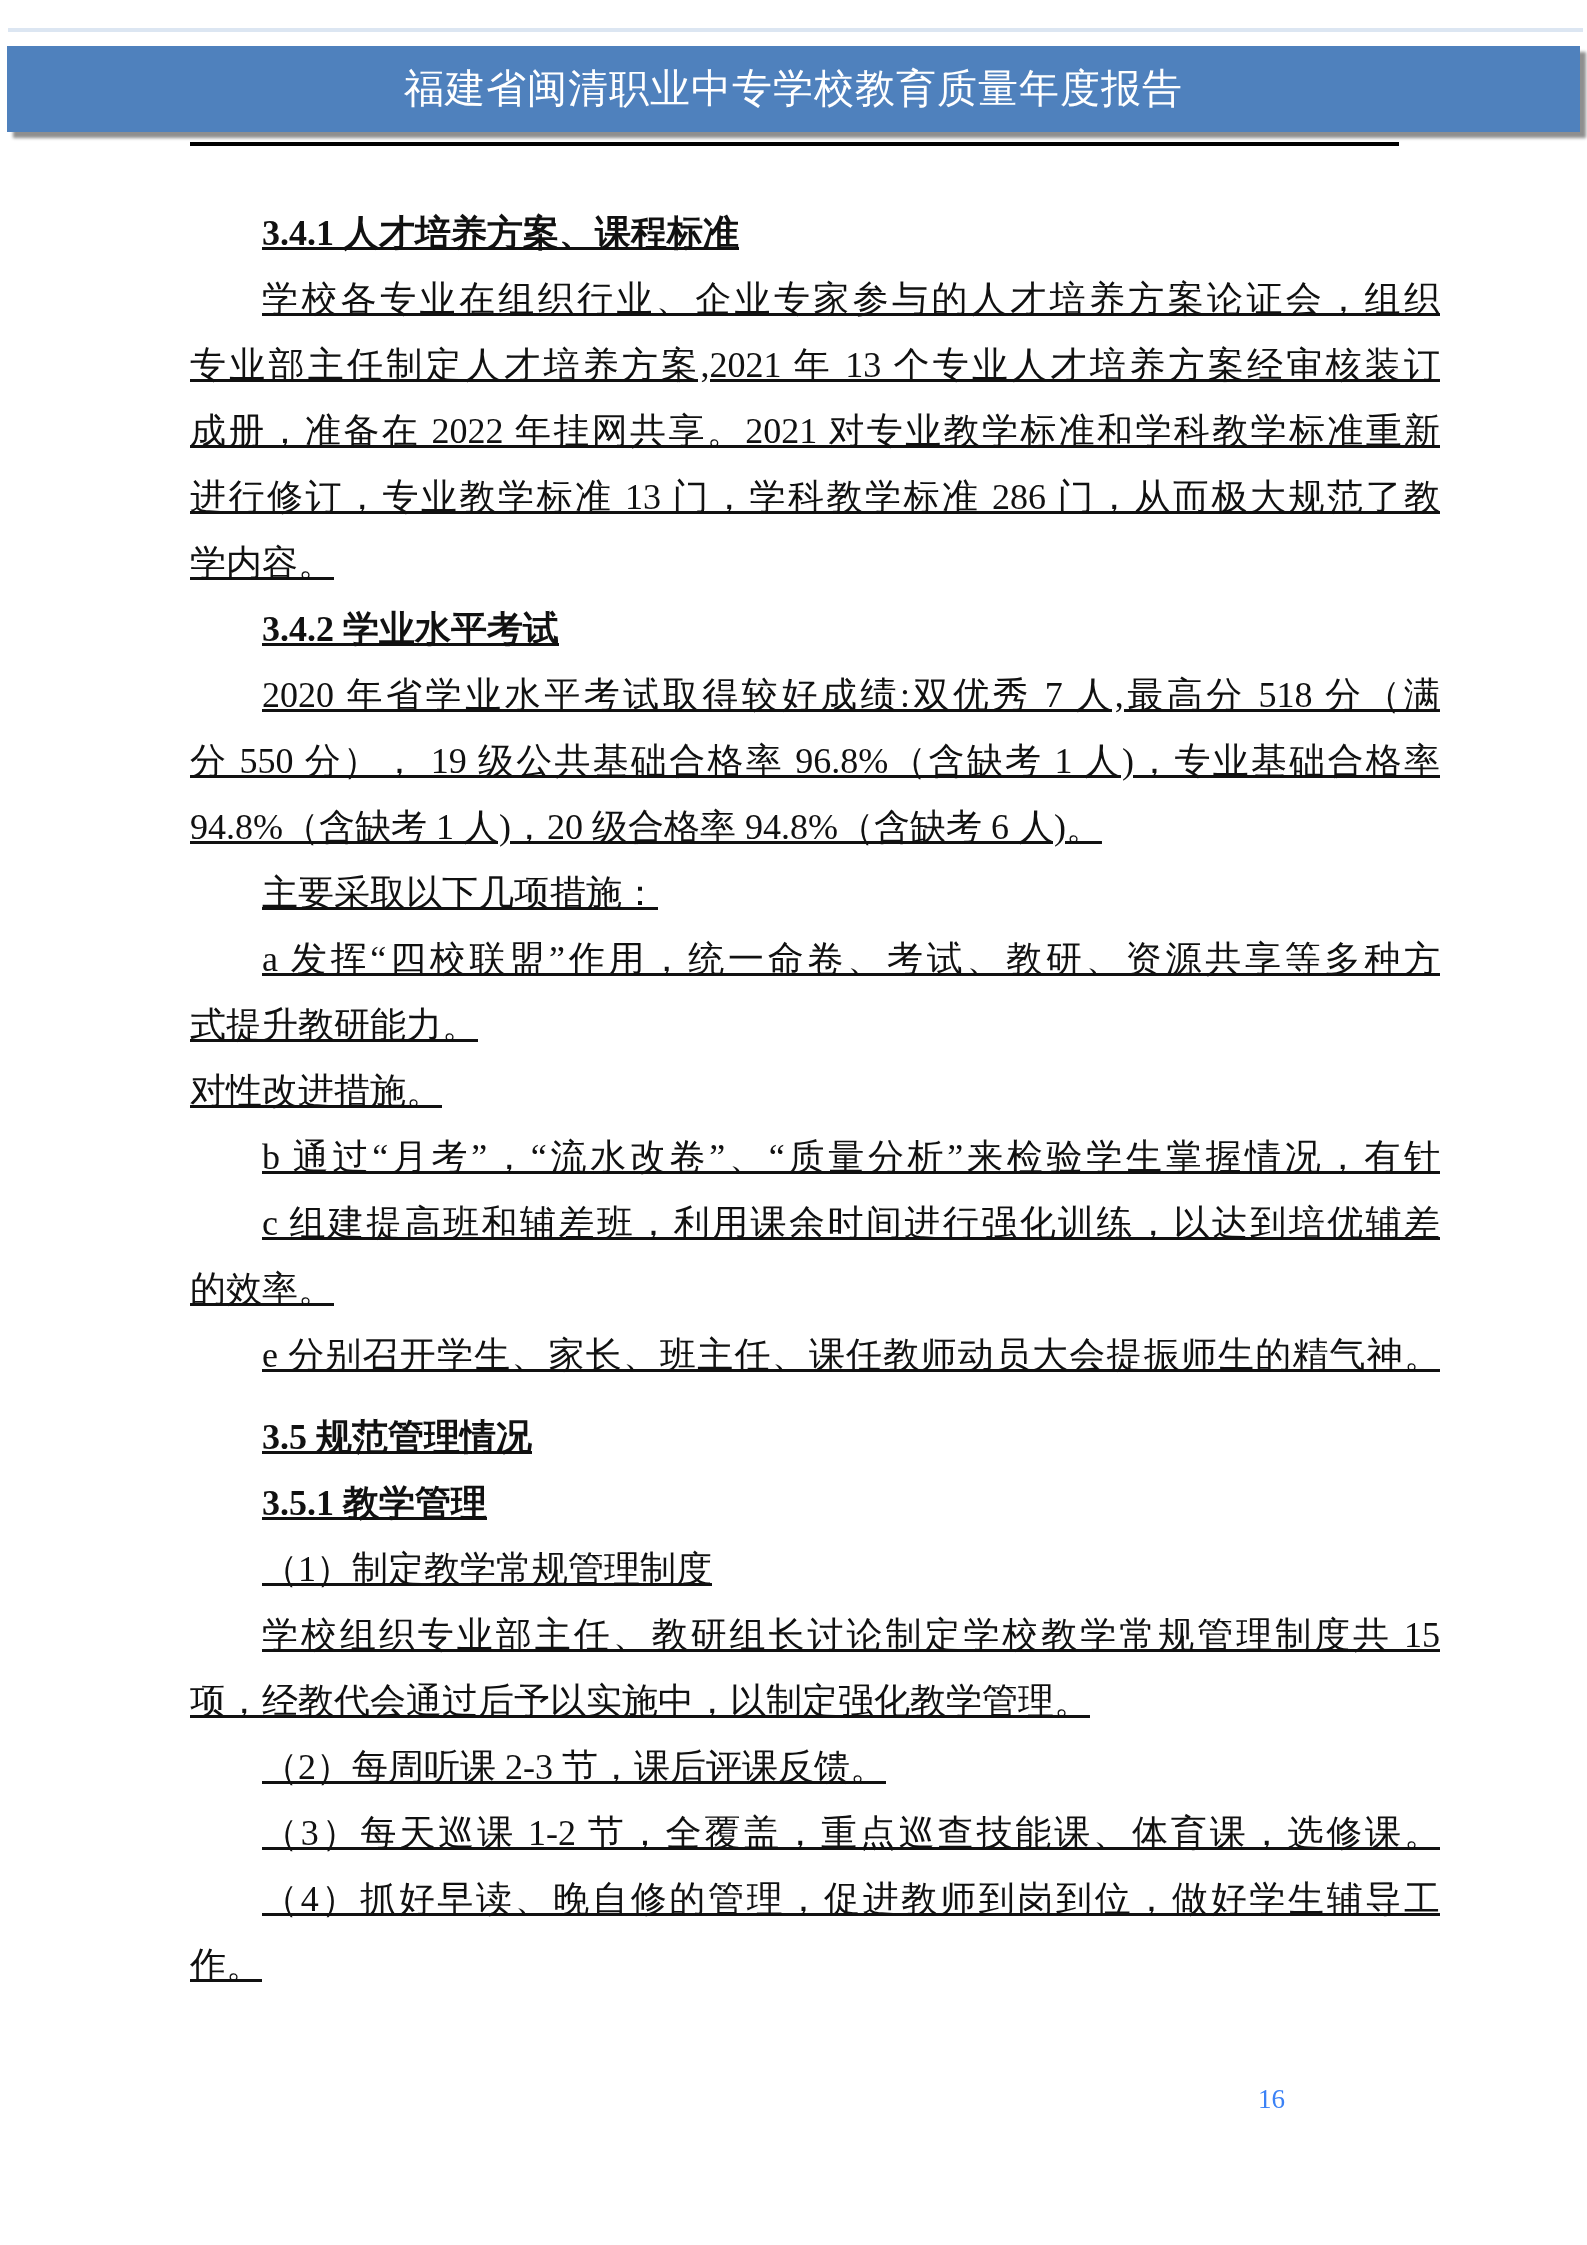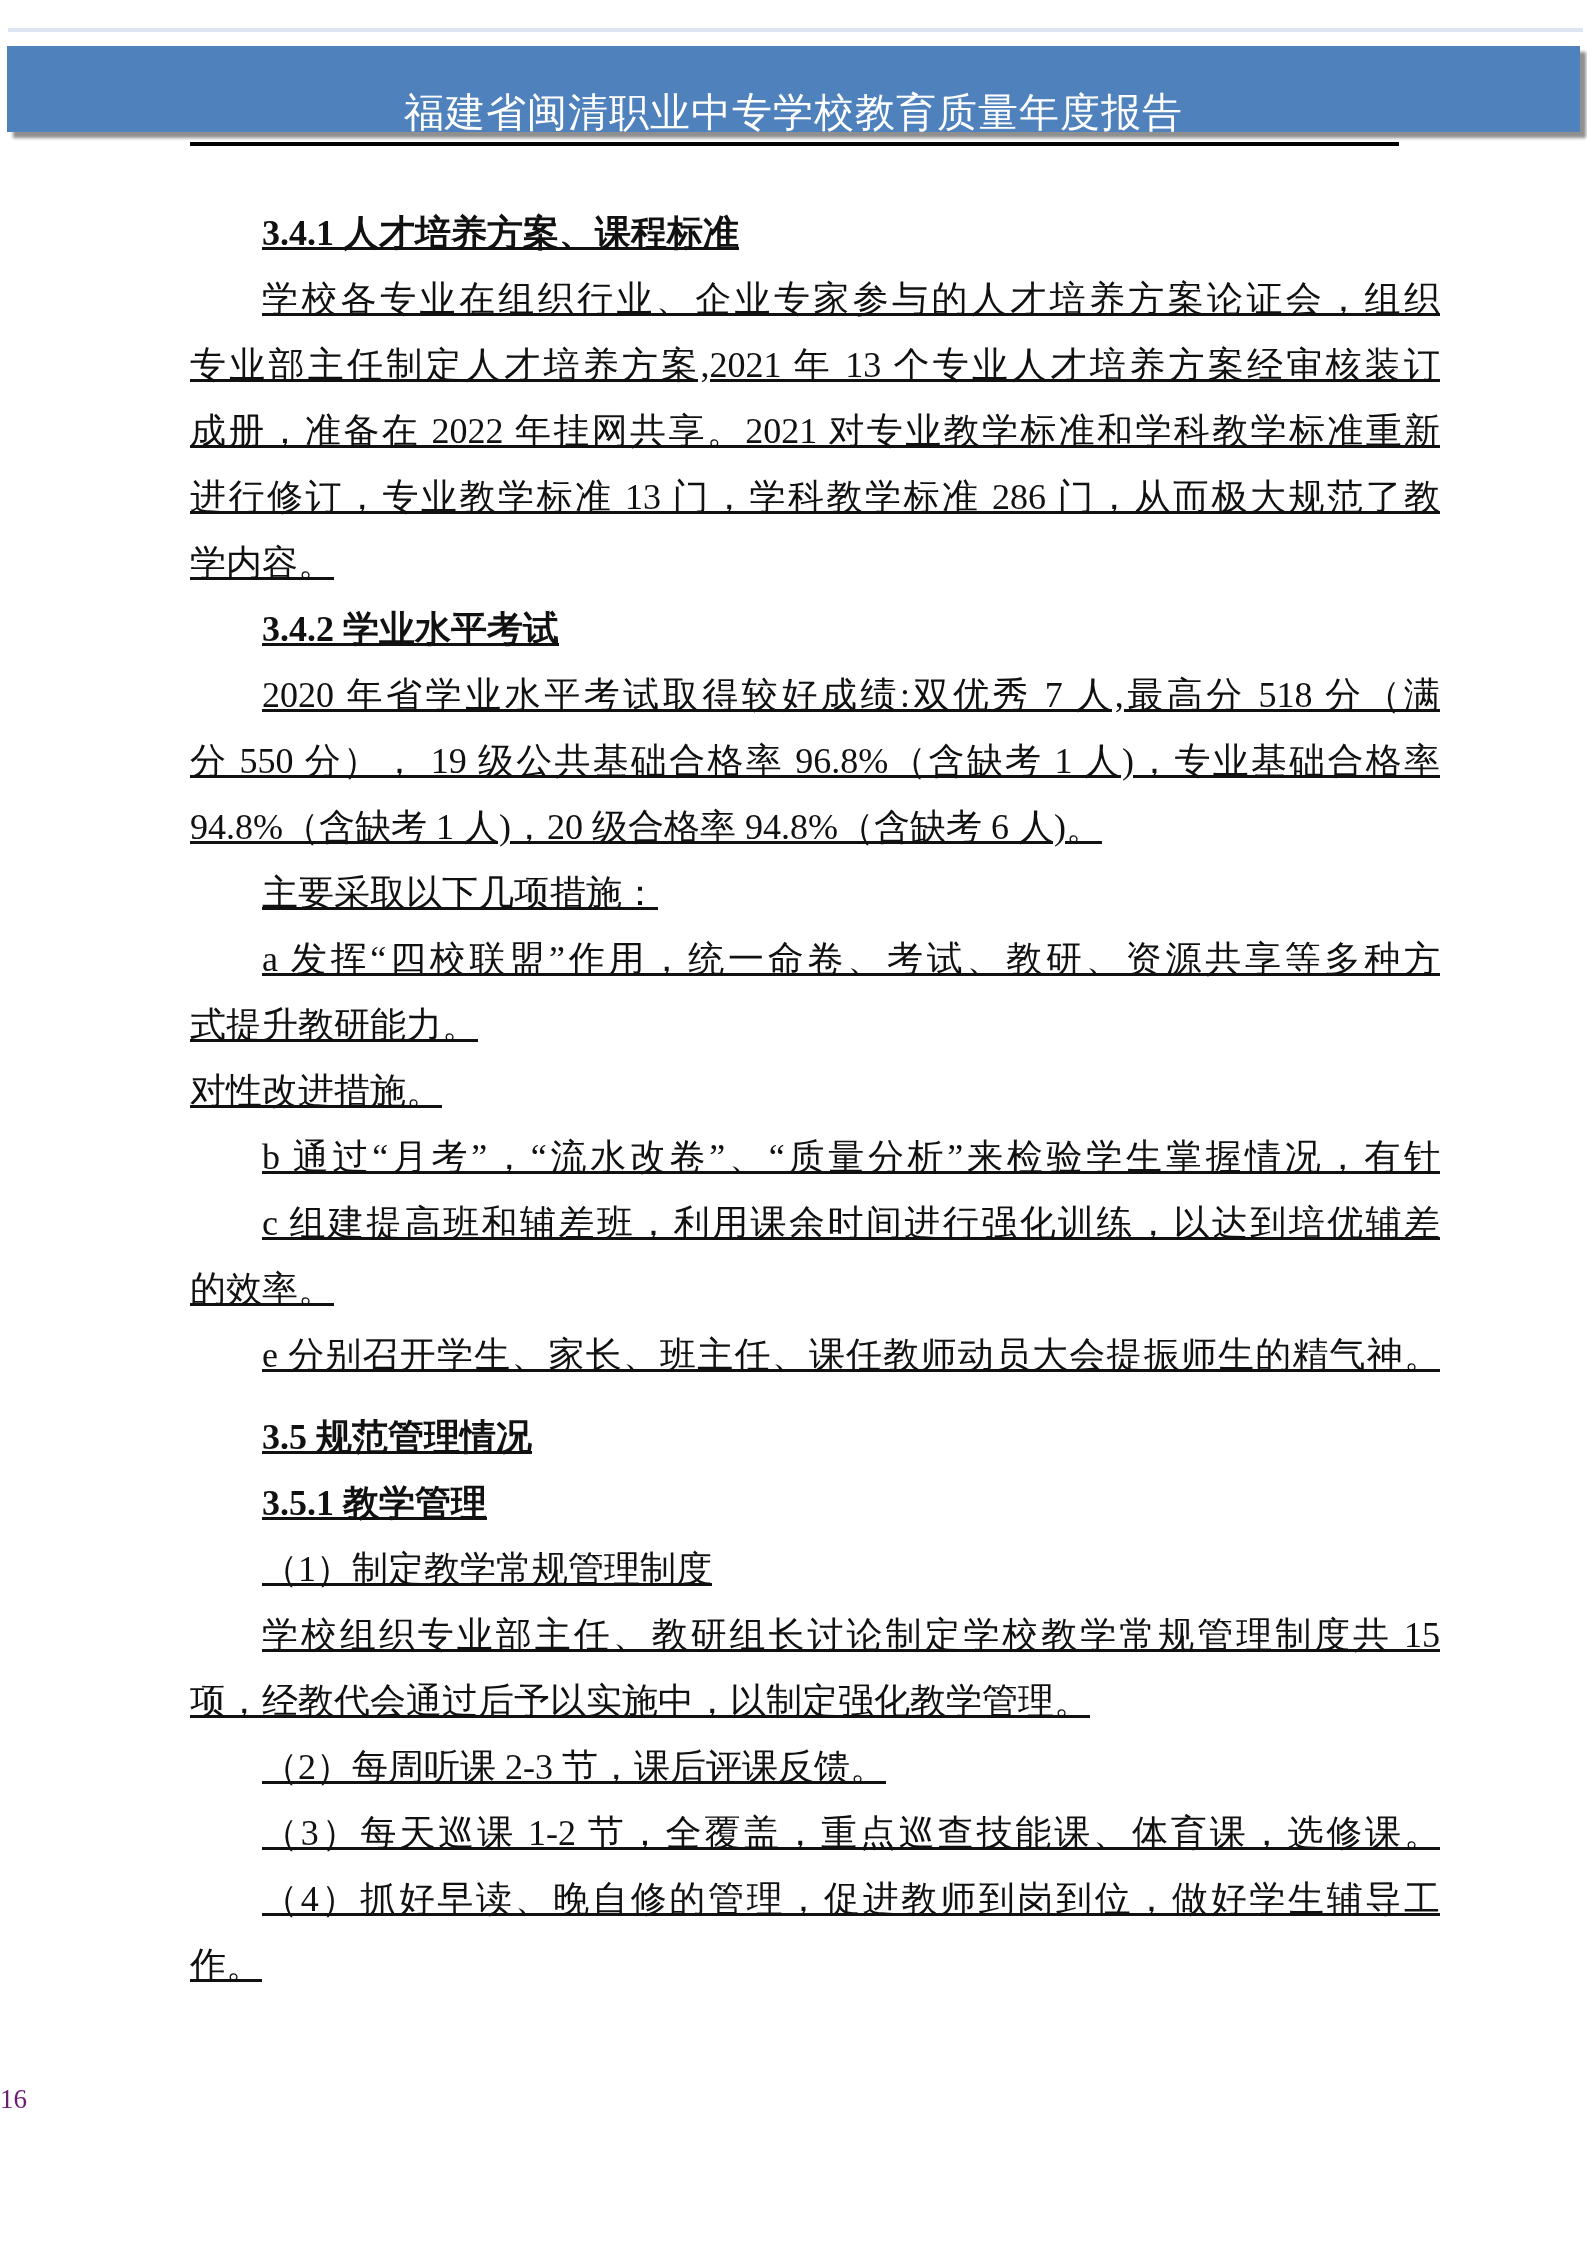--- a/index.html
+++ b/index.html
@@ -18,21 +18,20 @@
   
   .banner{
     position:absolute;left:7px;top:46px;width:1573px;height:86px;
     box-shadow:6px 6px 3px #8f8f8f;
   }
   .banner-title{
     width:100%;height:86px;line-height:86px;
     text-align:center;color:#ffffff;
     font-size:40px;letter-spacing:1px;font-weight:500;
     white-space:nowrap;
-    margin-top:24px;
   }
   
   .rule{
     position:absolute;left:190px;top:142px;width:1209px;height:4px;
     background:#000000;
   }
   
   .content{
     position:absolute;left:190px;top:200px;width:1250px;
   }
@@ -43,21 +42,21 @@
     text-decoration:underline;
   }
   .line.heading{font-weight:bold;}
   .line.indent{padding-left:72px;}
   .line.fill{
     text-align:justify;
     text-align-last:justify;
   }
   .page-number{
     position:absolute;left:0;top:2084px;width:1285px;
-    text-align:left;font-size:27px;color:#701a75;
+    text-align:right;font-size:27px;color:#3b82f6;
   }
 </style>
 </head>
 <body>
 
 <div class="page">
 
   <div class="accent-line" style="background-color: rgb(220, 230, 242);"></div>
 
   <div class="banner" style="background-color: rgb(79, 129, 189);">

